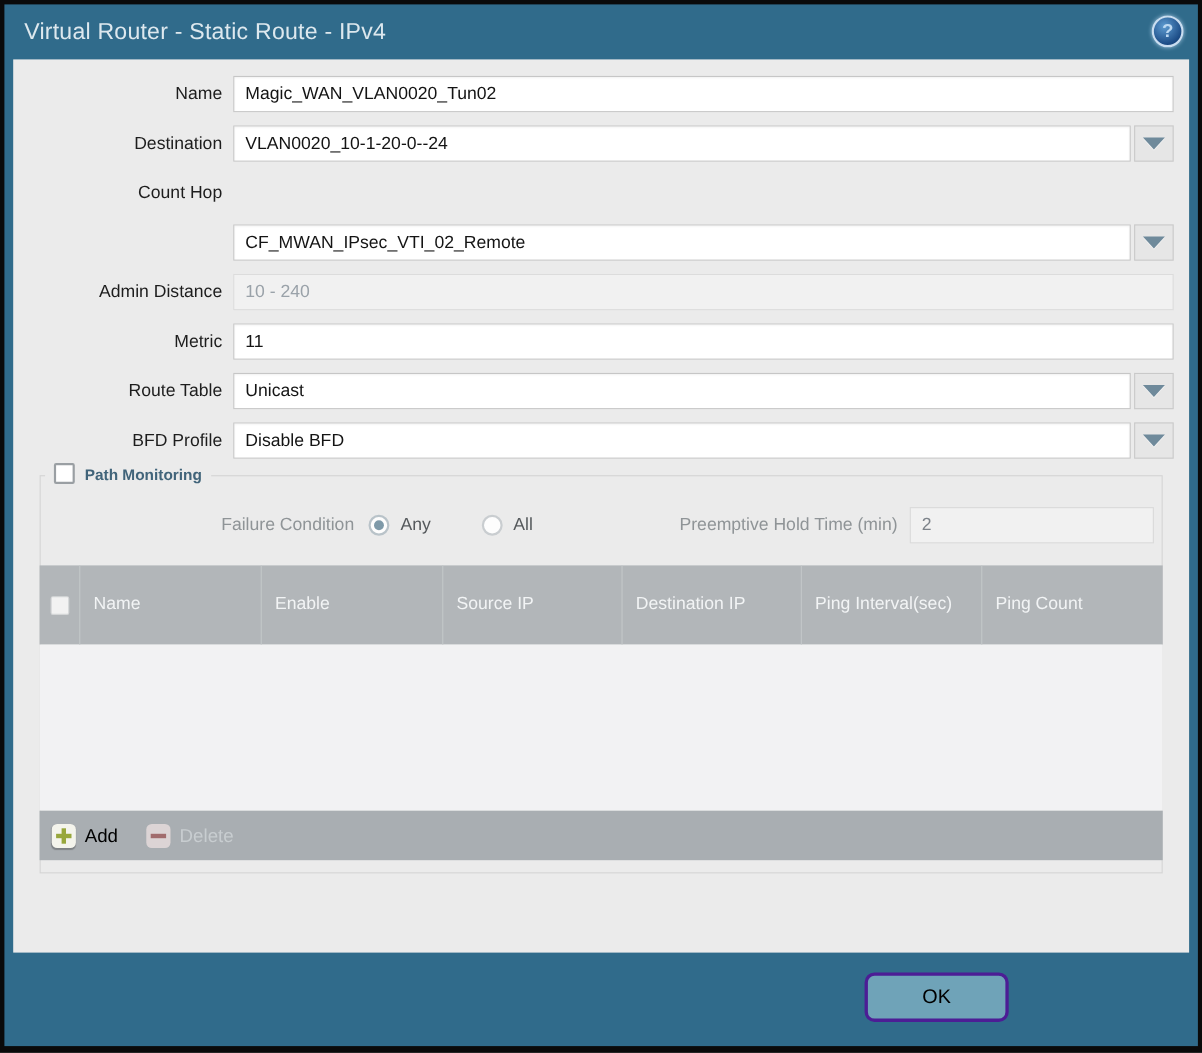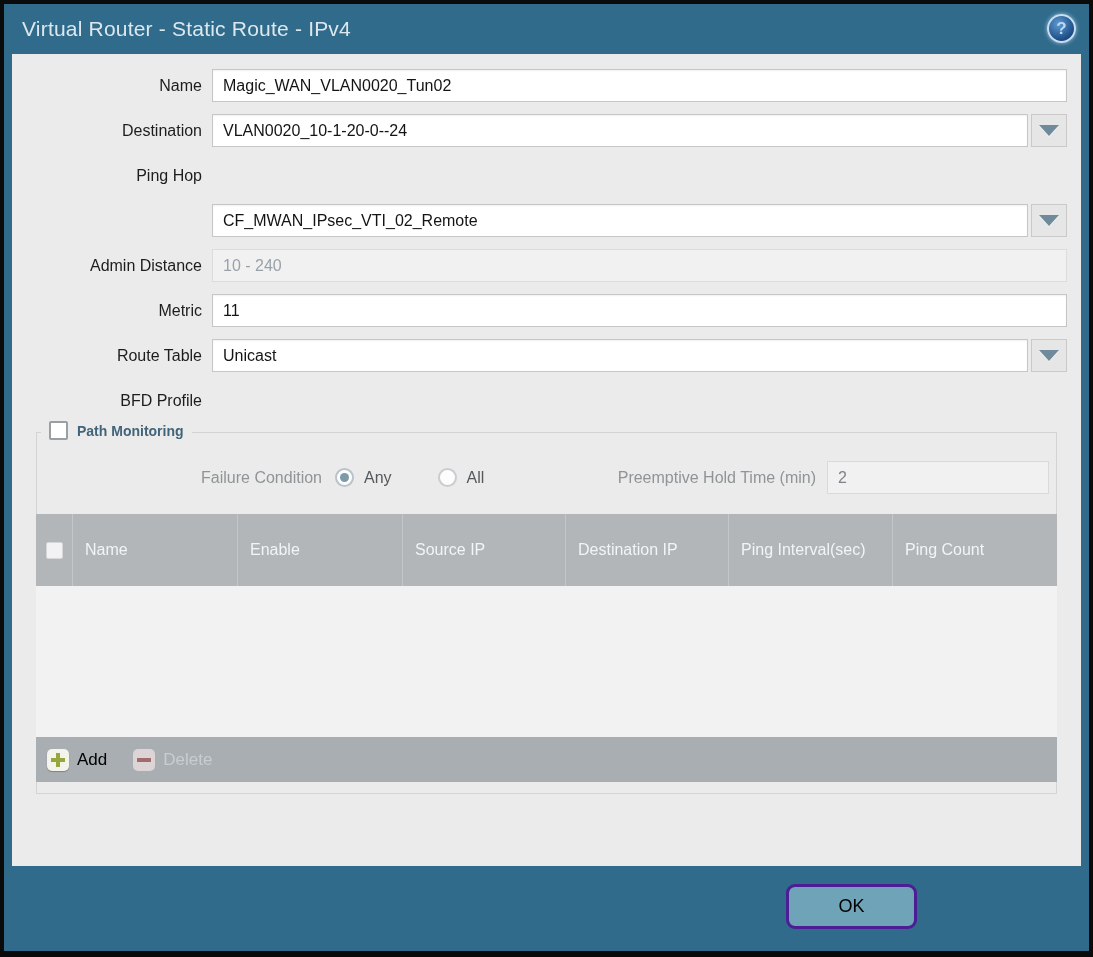--- a/index.html
+++ b/index.html
@@ -109,21 +109,21 @@
           <div class="field">
             <input class="inp" type="text" value="VLAN0020_10-1-20-0--24" style="">
             <div class="dd-btn">
               <div class="dd-arrow"></div>
             </div>
           </div>
         </div>
 
 
         <div class="form-row">
-          <div class="form-label">Ping Hop</div>
+          <div class="form-label">Count Hop</div>
         </div>
 
         <div class="form-row">
           <div class="form-label"></div>
           <div class="field">
             <input class="inp" type="text" value="CF_MWAN_IPsec_VTI_02_Remote" style="">
             <div class="dd-btn">
               <div class="dd-arrow"></div>
             </div>
           </div>
@@ -148,20 +148,26 @@
           <div class="field">
             <input class="inp" type="text" value="Unicast" style="">
             <div class="dd-btn">
               <div class="dd-arrow"></div>
             </div>
           </div>
         </div>
 
         <div class="form-row">
           <div class="form-label">BFD Profile</div>
+          <div class="field">
+            <input class="inp" type="text" value="Disable BFD" style="">
+            <div class="dd-btn">
+              <div class="dd-arrow"></div>
+            </div>
+          </div>
         </div>
       </div>
 
       <div class="pm-section">
         <div class="pm-legend">
           <div class="checkbox"></div>
           <span class="pm-title">Path Monitoring</span>
         </div>
 
         <div class="fc-row">

